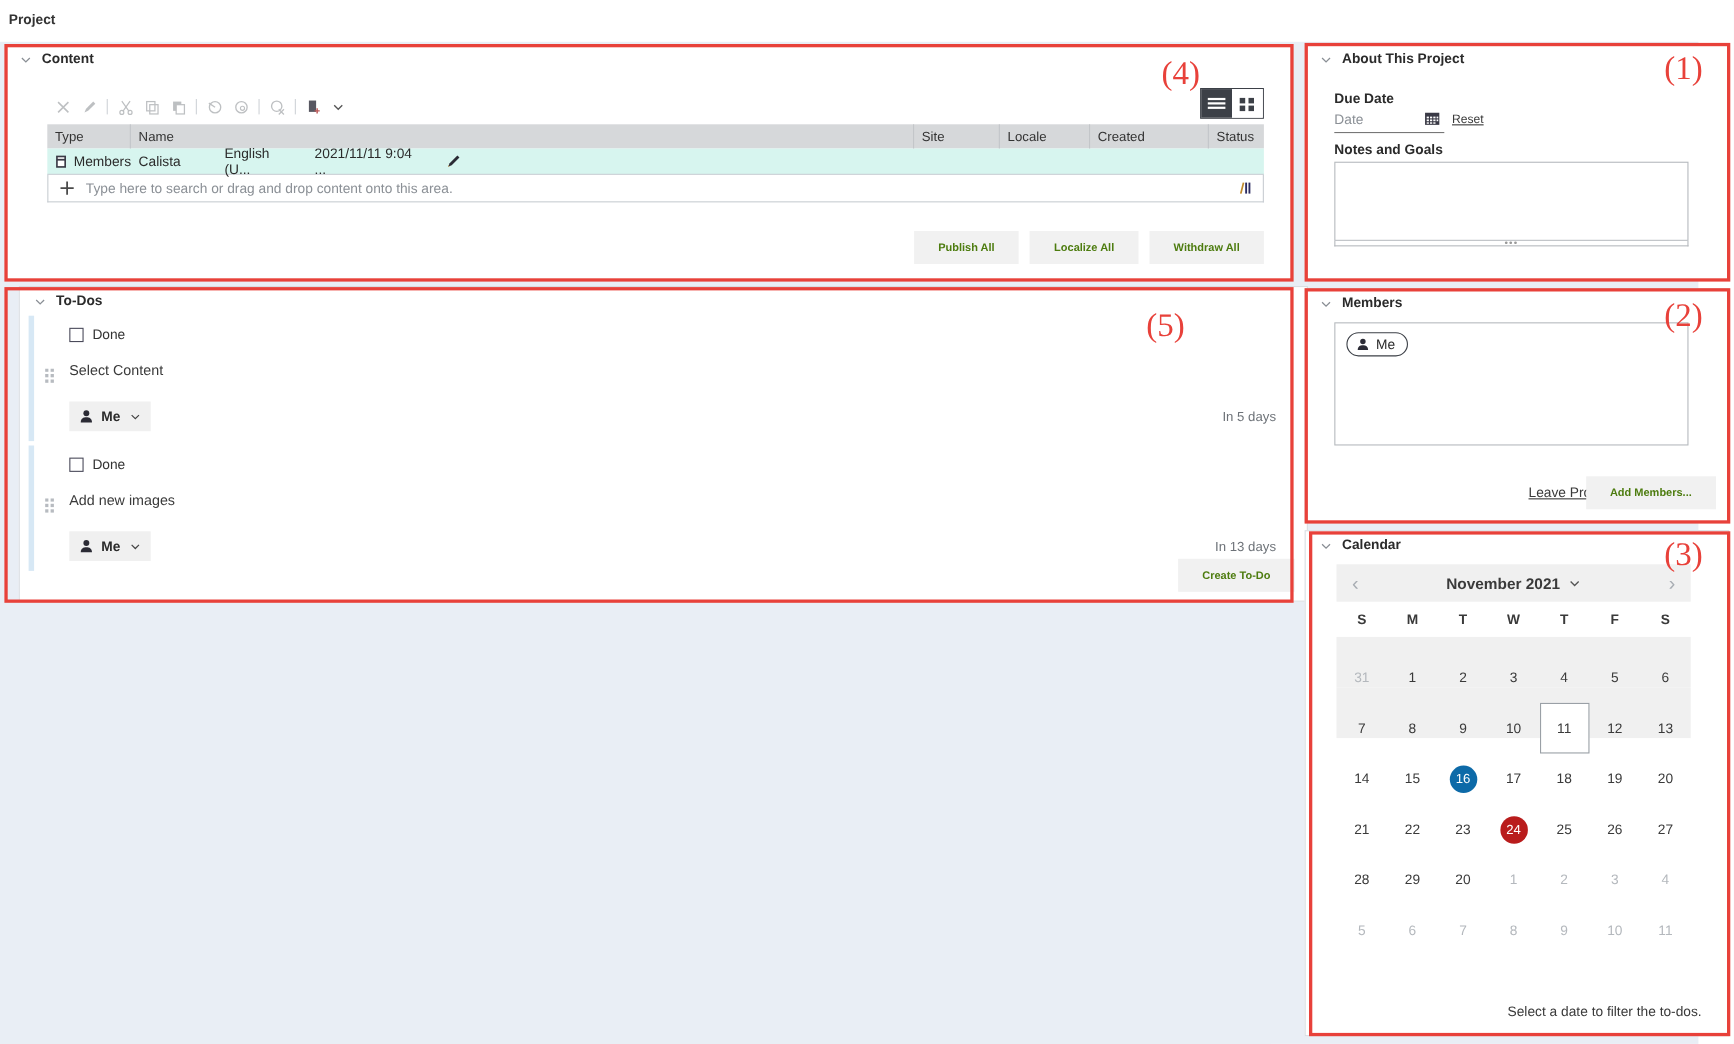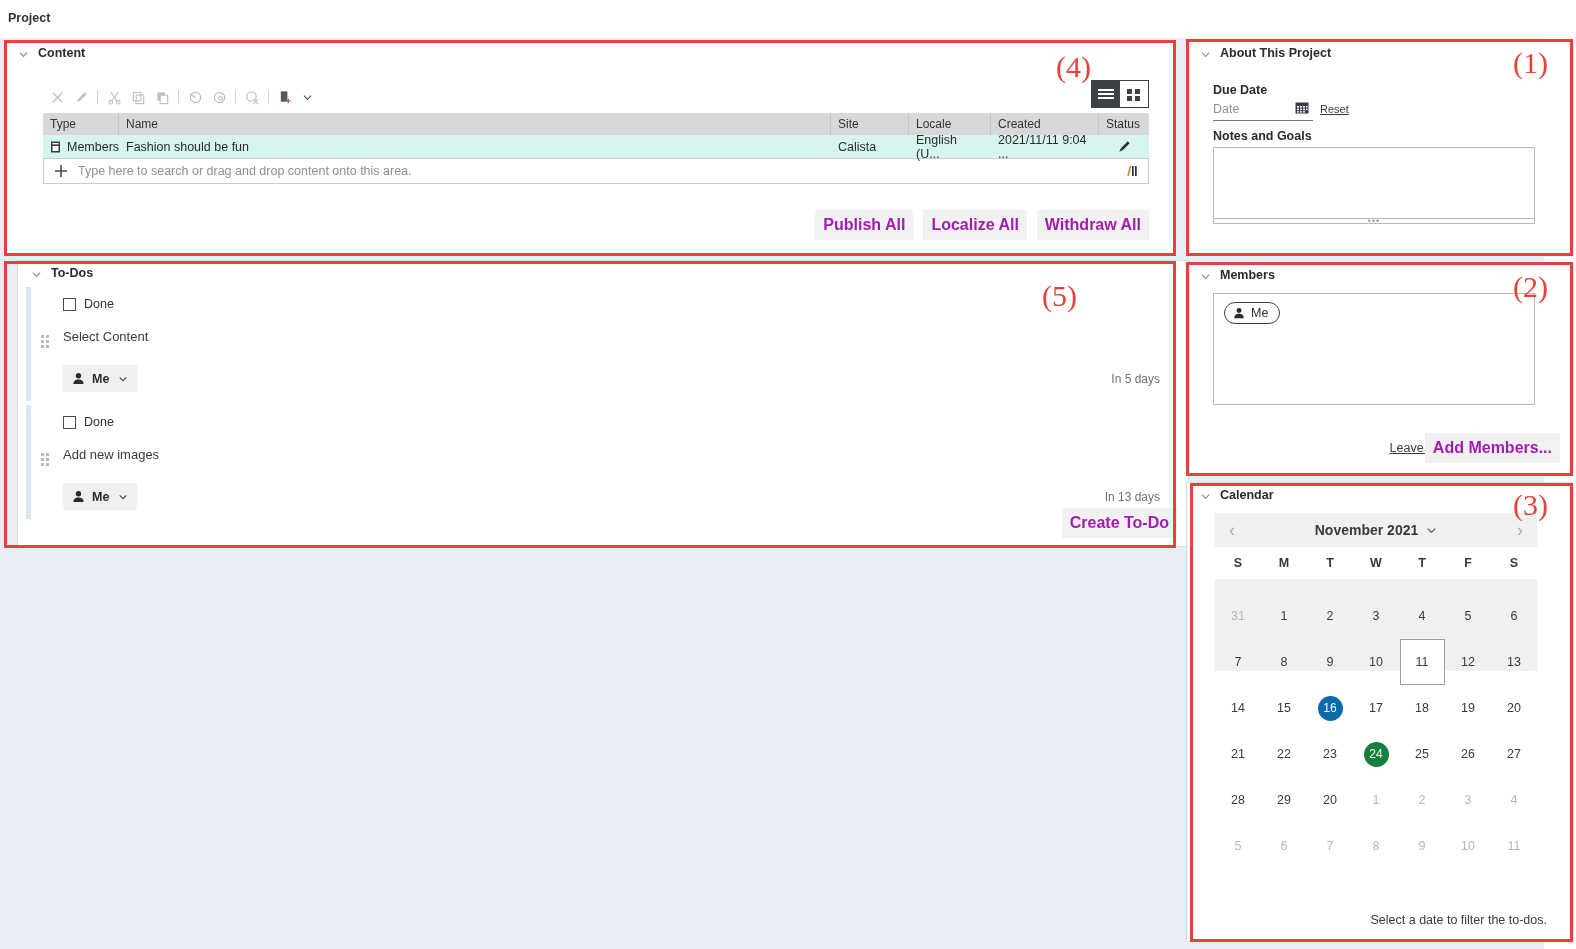--- a/index.html
+++ b/index.html
@@ -77,22 +77,22 @@
   .c-type { width: 76px; }
   .c-name { flex: 1 1 auto; }
   .c-site { width: 78px; }
   .c-locale { width: 82px; }
   .c-created { width: 108px; }
   .c-status { width: 50px; }
   .addplaceholder { color: #8b9096; font-size: 12.5px; }
 
   .cbuttons { position: absolute; right: 26px; bottom: 14px; display: flex; gap: 10px; }
   .btn {
-    background: #f1f1f1; border: none; padding: 0 8px; height: 30px;
-    font-size: 16px; font-weight: bold; color: #a21caf;
+    background: #f1f1f1; border: none; padding: 0 22px; height: 30px;
+    font-size: 10px; font-weight: bold; color: #4d7c0f;
     font-family: "Liberation Sans", sans-serif; cursor: pointer;
   }
 
   
   #todos-panel { left: 17px; top: 260px; width: 1172px; height: 287px; }
   .todo-item { position: relative; height: 118px; }
   .todo-bar { position: absolute; left: 8px; top: 0; width: 5px; height: 114px; background: #d7e8f5; }
   .todo-drag { position: absolute; left: 23px; top: 48px; width: 10px; height: 14px; }
   .todo-done { position: absolute; left: 45px; top: 10px; display: flex; align-items: center; gap: 8px; }
   .chk { width: 13px; height: 13px; border: 1.6px solid #4a4a5a; background: #fff; }
@@ -263,21 +263,20 @@
         <div class="cell c-type">
           <span style="margin-right:6px;display:flex;">
             <svg width="11" height="12" viewBox="0 0 11 12">
                 <rect x="1" y="0.5" width="9" height="11" fill="#3a3a46"></rect>
                 <rect x="2.5" y="5" width="6" height="5" fill="#fff"></rect>
                 <rect x="2.5" y="2" width="6" height="1.4" fill="#fff"></rect>
               </svg>
           </span>
           <span>Members</span>
         </div>
-        <div class="cell c-name">Fashion should be fun</div>
         <div class="cell c-site">Calista</div>
         <div class="cell c-locale">English (U...</div>
         <div class="cell c-created">2021/11/11 9:04 ...</div>
         <div class="cell c-status" style="justify-content:center;">
           <span style="display:flex;">
             <svg width="15" height="15" viewBox="0 0 16 16">
                 <path d="M2.5 13.5 L4 10 L11.5 2.5 L13.5 4.5 L6 12 Z" fill="#2b2b35"></path>
                 <path d="M2.5 13.5 L4 13 L3 12 Z" fill="#d8a24a"></path>
               </svg>
           </span>
@@ -525,21 +524,21 @@
           <div class="cal-cell">17</div>
           <div class="cal-cell">18</div>
           <div class="cal-cell">19</div>
           <div class="cal-cell">20</div>
         </div>
         <div class="cal-week">
           <div class="cal-cell">21</div>
           <div class="cal-cell">22</div>
           <div class="cal-cell">23</div>
           <div class="cal-cell">
-            <span class="pill" style="background: #15803d;">24</span>
+            <span class="pill" style="background: #b91c1c;">24</span>
           </div>
           <div class="cal-cell">25</div>
           <div class="cal-cell">26</div>
           <div class="cal-cell">27</div>
         </div>
         <div class="cal-week">
           <div class="cal-cell">28</div>
           <div class="cal-cell">29</div>
           <div class="cal-cell">20</div>
           <div class="cal-cell muted">1</div>

